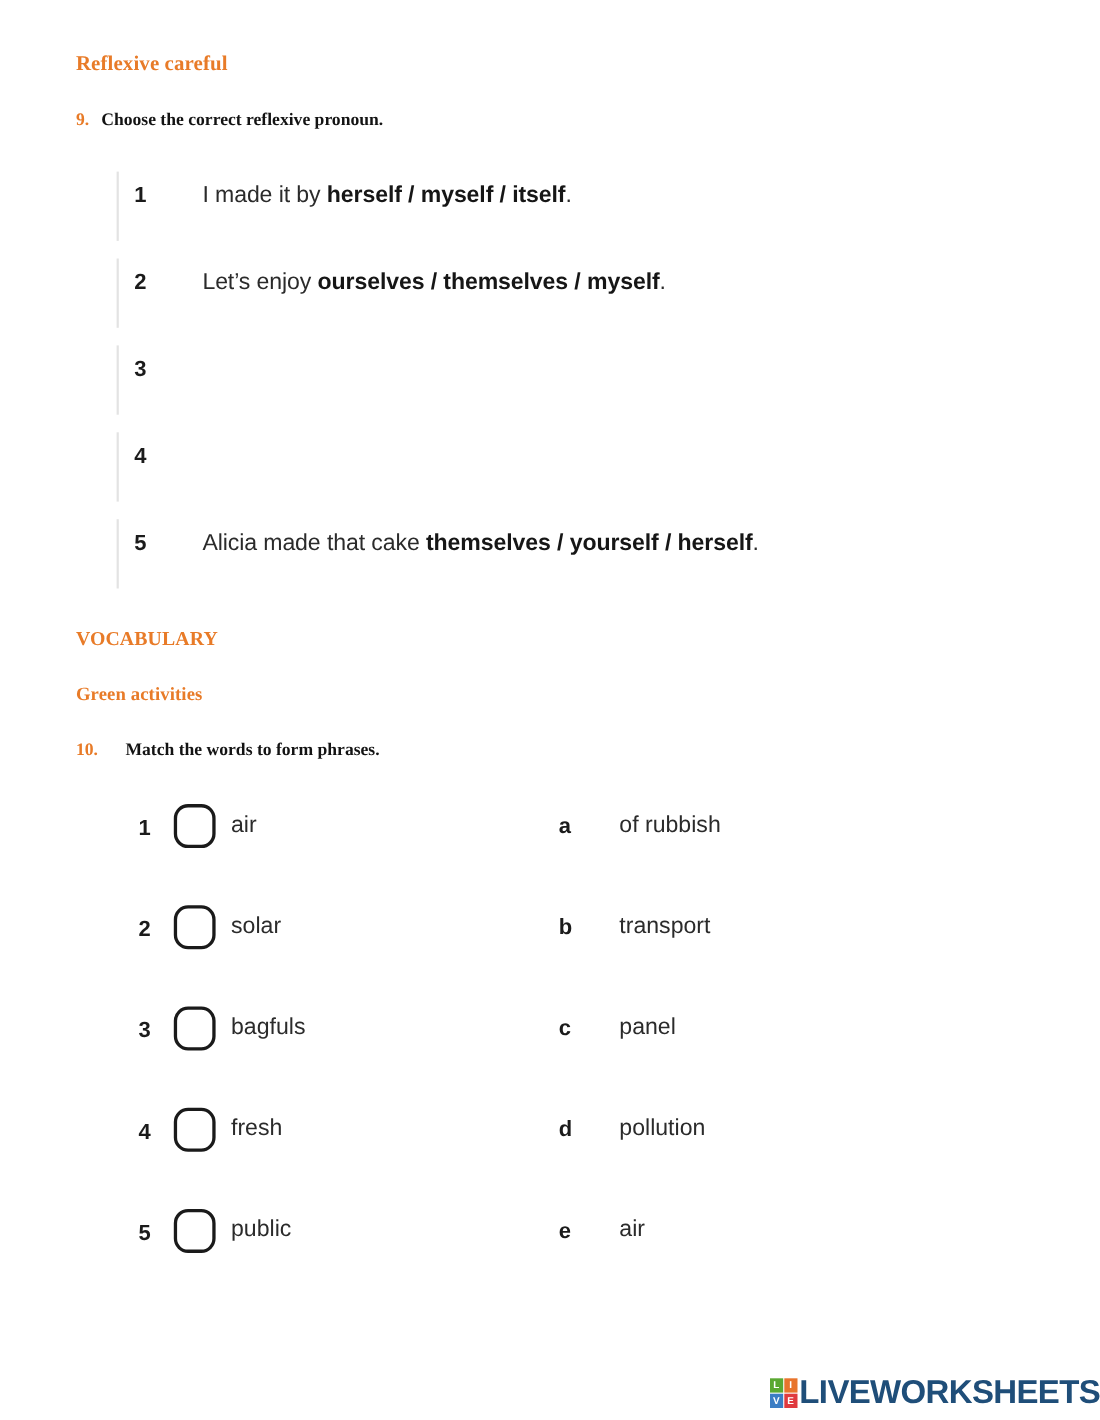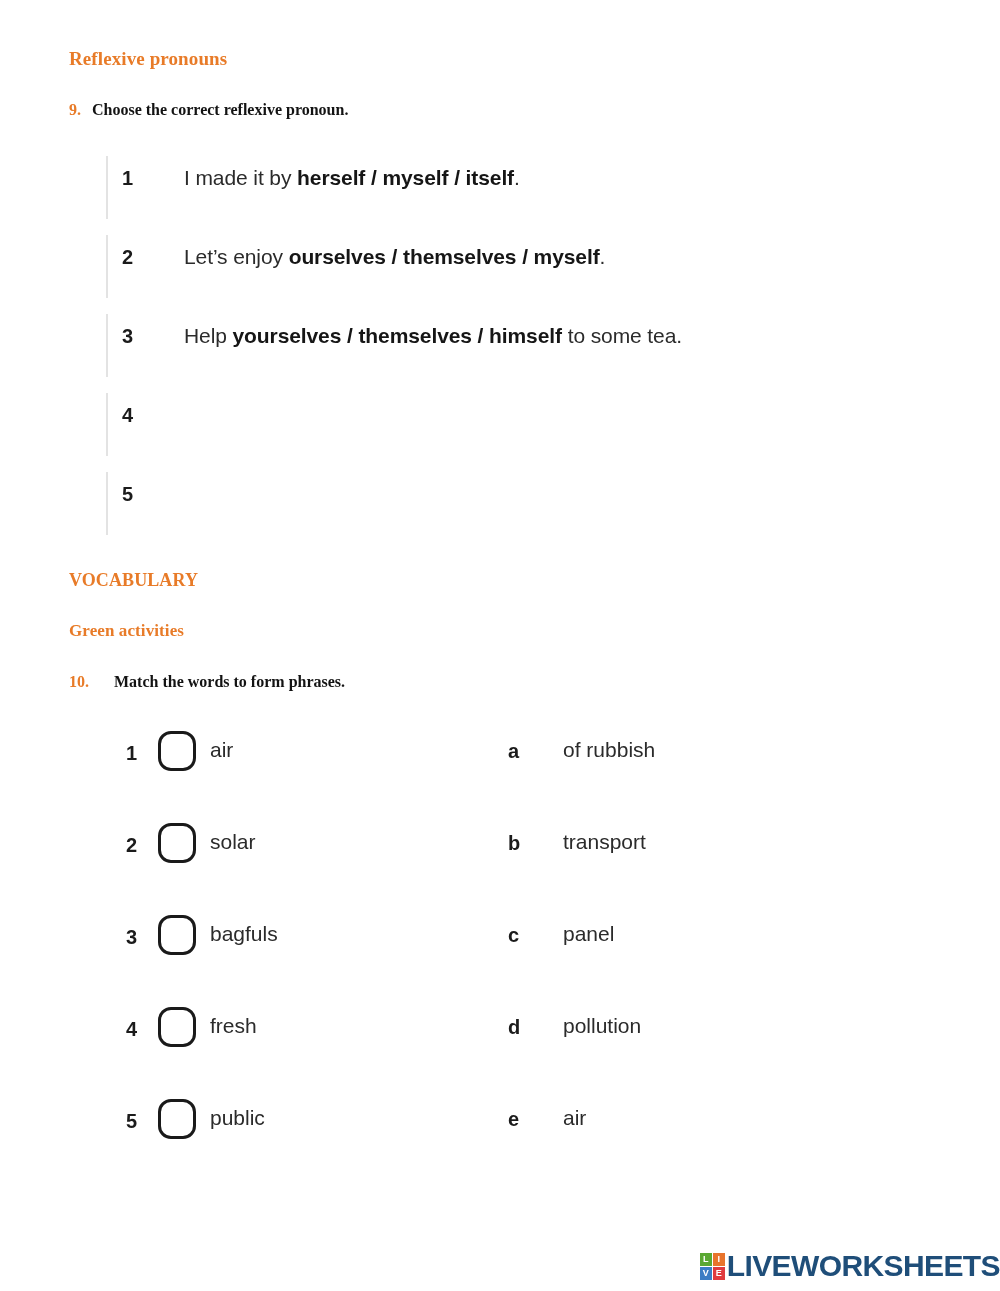--- a/index.html
+++ b/index.html
@@ -186,50 +186,50 @@
     color: #1f4e79;
     letter-spacing: -0.6px;
     line-height: 1;
   }
 </style>
 </head>
 <body>
 
 <div class="page">
 
-  <div class="section-heading" id="heading-reflexive">Reflexive pronouns</div>
+  <div class="section-heading" id="heading-reflexive">Reflexive careful</div>
 
   <div class="instruction" id="instruction-9">
     <span class="qnum">9.</span>
     <span class="qtext">Choose the correct reflexive pronoun.</span>
   </div>
 
   <div id="ex9-list">
 
     <div class="ex9-row">
       <span class="rnum">1</span>
       <span class="rtext"><span>I made it by </span><b>herself / myself / itself</b><span>.</span></span>
     </div>
 
     <div class="ex9-row">
       <span class="rnum">2</span>
       <span class="rtext"><span>Let’s enjoy </span><b>ourselves / themselves / myself</b><span>.</span></span>
     </div>
 
     <div class="ex9-row">
       <span class="rnum">3</span>
-      <span class="rtext"><span>Help </span><b>yourselves / themselves / himself</b><span> to some tea.</span></span>
     </div>
 
     <div class="ex9-row">
       <span class="rnum">4</span>
     </div>
 
     <div class="ex9-row">
       <span class="rnum">5</span>
+      <span class="rtext"><span>Alicia made that cake </span><b>themselves / yourself / herself</b><span>.</span></span>
     </div>
 
   </div>
 
   <div class="section-heading" id="heading-vocabulary">VOCABULARY</div>
 
   <div class="section-heading" id="heading-green">Green activities</div>
 
   <div class="instruction" id="instruction-10">
     <span class="qnum">10.</span>

